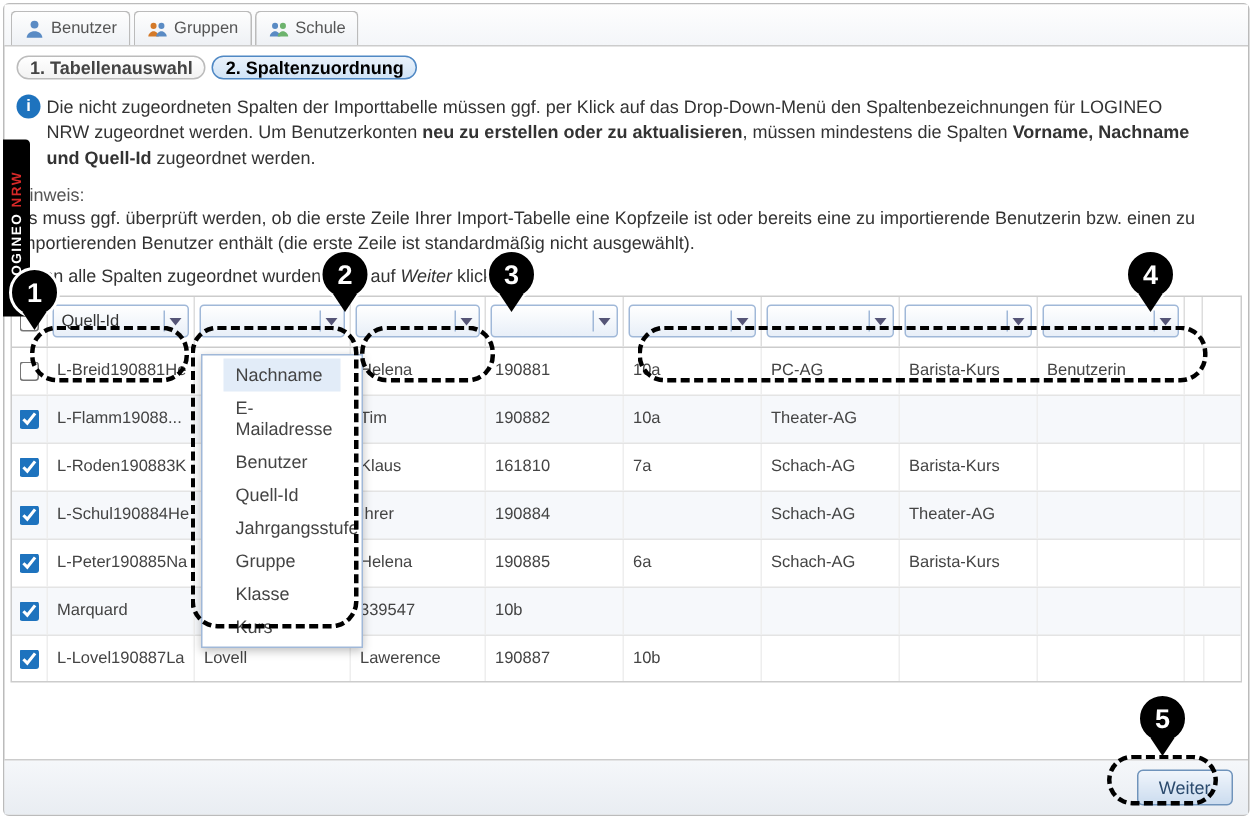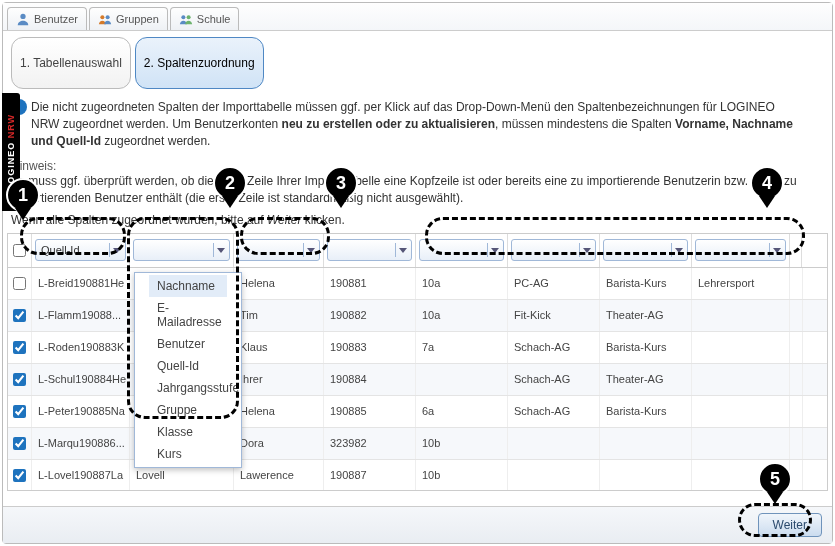--- a/index.html
+++ b/index.html
@@ -50,26 +50,27 @@
     top:1px;
   }
   .tab .close { margin-left:4px; color:#888; font-weight:bold;}
   .ico { display:inline-block; width:14px; height:14px;}
   .step-strip {
     display:flex;
     gap:4px;
     padding:6px 8px;
   }
   .step {
-    padding:18px 8px;
+    padding:0 8px;
     border:1px solid #bbb;
     border-radius:12px;
     background:linear-gradient(#fff,#f2f2f2);
     font-size:12px;
     color:#444;
+    font-weight:bold;
   }
   .step.active {
     border-color:#4f88c4;
     color:#000;
     background: linear-gradient(#eaf2fb,#d0e3f6);
   }
   .info-block {
     padding: 4px 26px 4px 28px;
     position:relative;
     font-size:12px;
@@ -362,45 +363,44 @@
           <div class="cell check-cell">
             <input type="checkbox" style="">
           </div>
           <div class="cell">L-Breid190881He</div>
           <div class="cell"></div>
           <div class="cell">Helena</div>
           <div class="cell">190881</div>
           <div class="cell">10a</div>
           <div class="cell">PC-AG</div>
           <div class="cell">Barista-Kurs</div>
-          <div class="cell">Lehrersport</div>
+          <div class="cell">Benutzerin</div>
           <div class="cell"></div>
         </div>
         <div class="data-row">
           <div class="cell check-cell">
             <input type="checkbox" checked="" style="">
           </div>
           <div class="cell">L-Flamm19088...</div>
           <div class="cell"></div>
           <div class="cell">Tim</div>
           <div class="cell">190882</div>
           <div class="cell">10a</div>
-          <div class="cell">Fit-Kick</div>
           <div class="cell">Theater-AG</div>
           <div class="cell"></div>
           <div class="cell"></div>
         </div>
         <div class="data-row">
           <div class="cell check-cell">
             <input type="checkbox" checked="" style="">
           </div>
           <div class="cell">L-Roden190883K</div>
           <div class="cell"></div>
           <div class="cell">Klaus</div>
-          <div class="cell">190883</div>
+          <div class="cell">161810</div>
           <div class="cell">7a</div>
           <div class="cell">Schach-AG</div>
           <div class="cell">Barista-Kurs</div>
           <div class="cell"></div>
           <div class="cell"></div>
         </div>
         <div class="data-row">
           <div class="cell check-cell">
             <input type="checkbox" checked="" style="">
           </div>
@@ -425,24 +425,23 @@
           <div class="cell">6a</div>
           <div class="cell">Schach-AG</div>
           <div class="cell">Barista-Kurs</div>
           <div class="cell"></div>
           <div class="cell"></div>
         </div>
         <div class="data-row">
           <div class="cell check-cell">
             <input type="checkbox" checked="" style="">
           </div>
-          <div class="cell">L-Marqu190886...</div>
           <div class="cell">Marquard</div>
           <div class="cell">Dora</div>
-          <div class="cell">323982</div>
+          <div class="cell">339547</div>
           <div class="cell">10b</div>
           <div class="cell"></div>
           <div class="cell"></div>
           <div class="cell"></div>
           <div class="cell"></div>
         </div>
         <div class="data-row">
           <div class="cell check-cell">
             <input type="checkbox" checked="" style="">
           </div>

